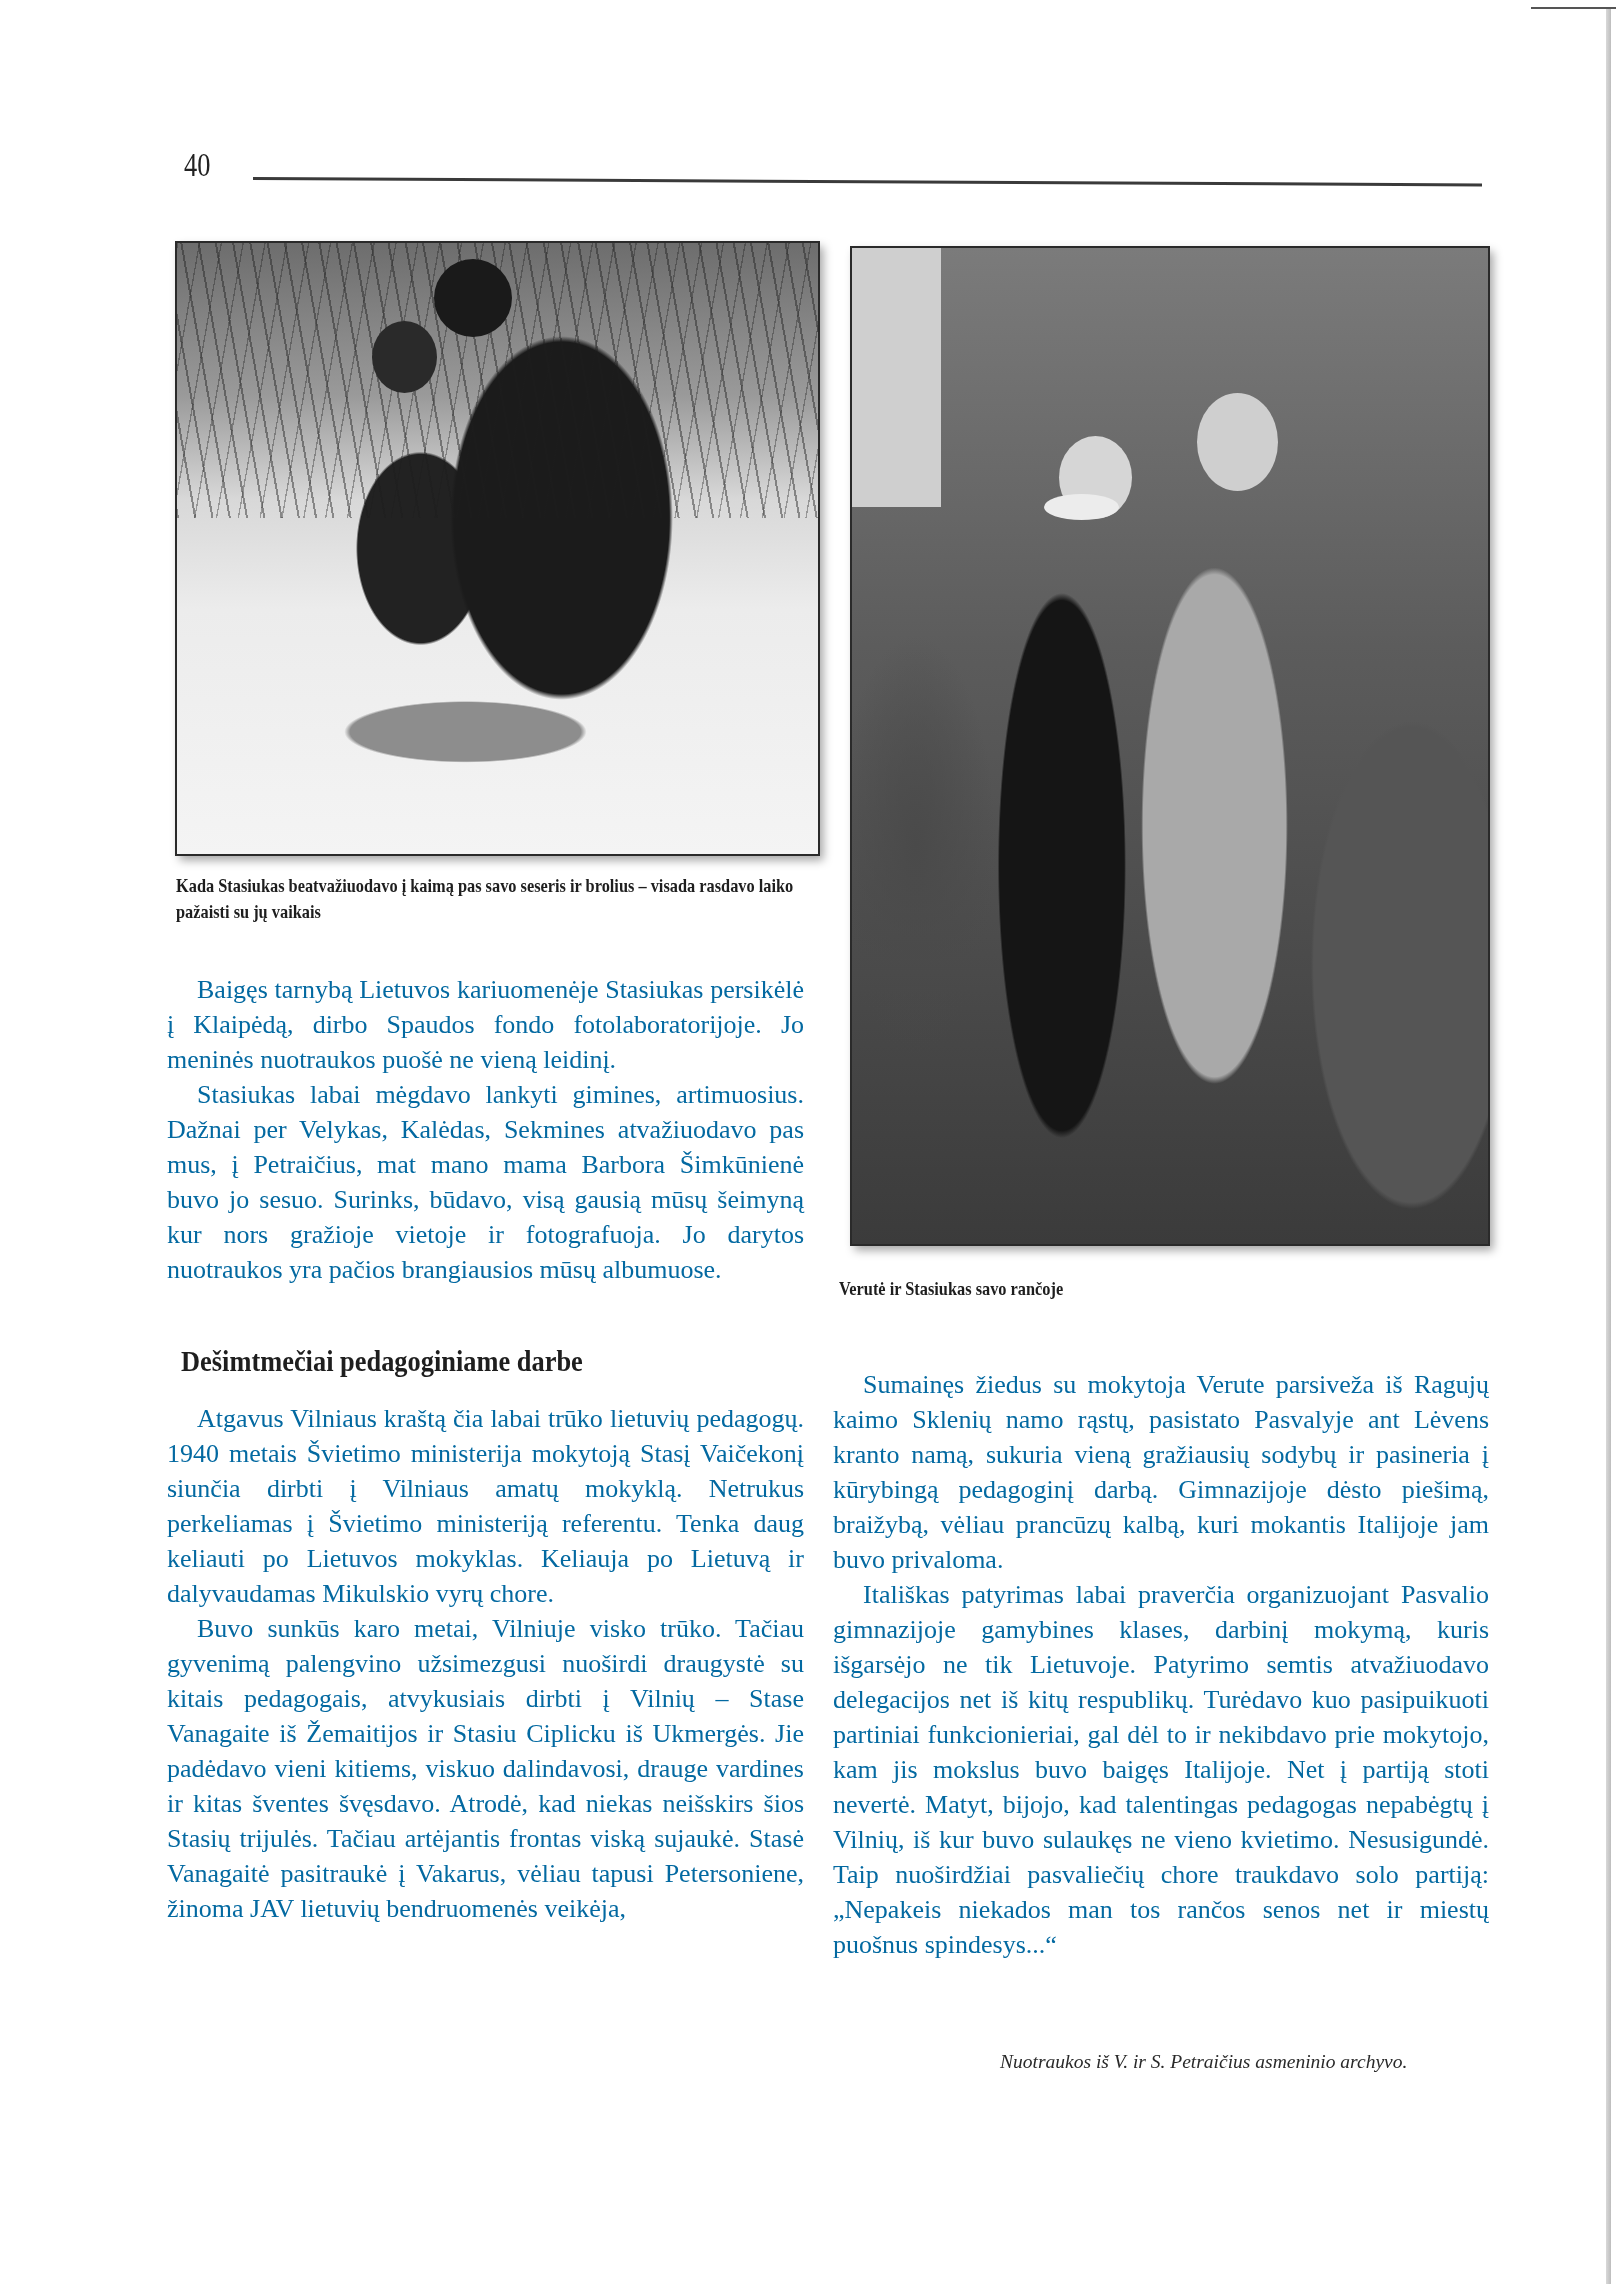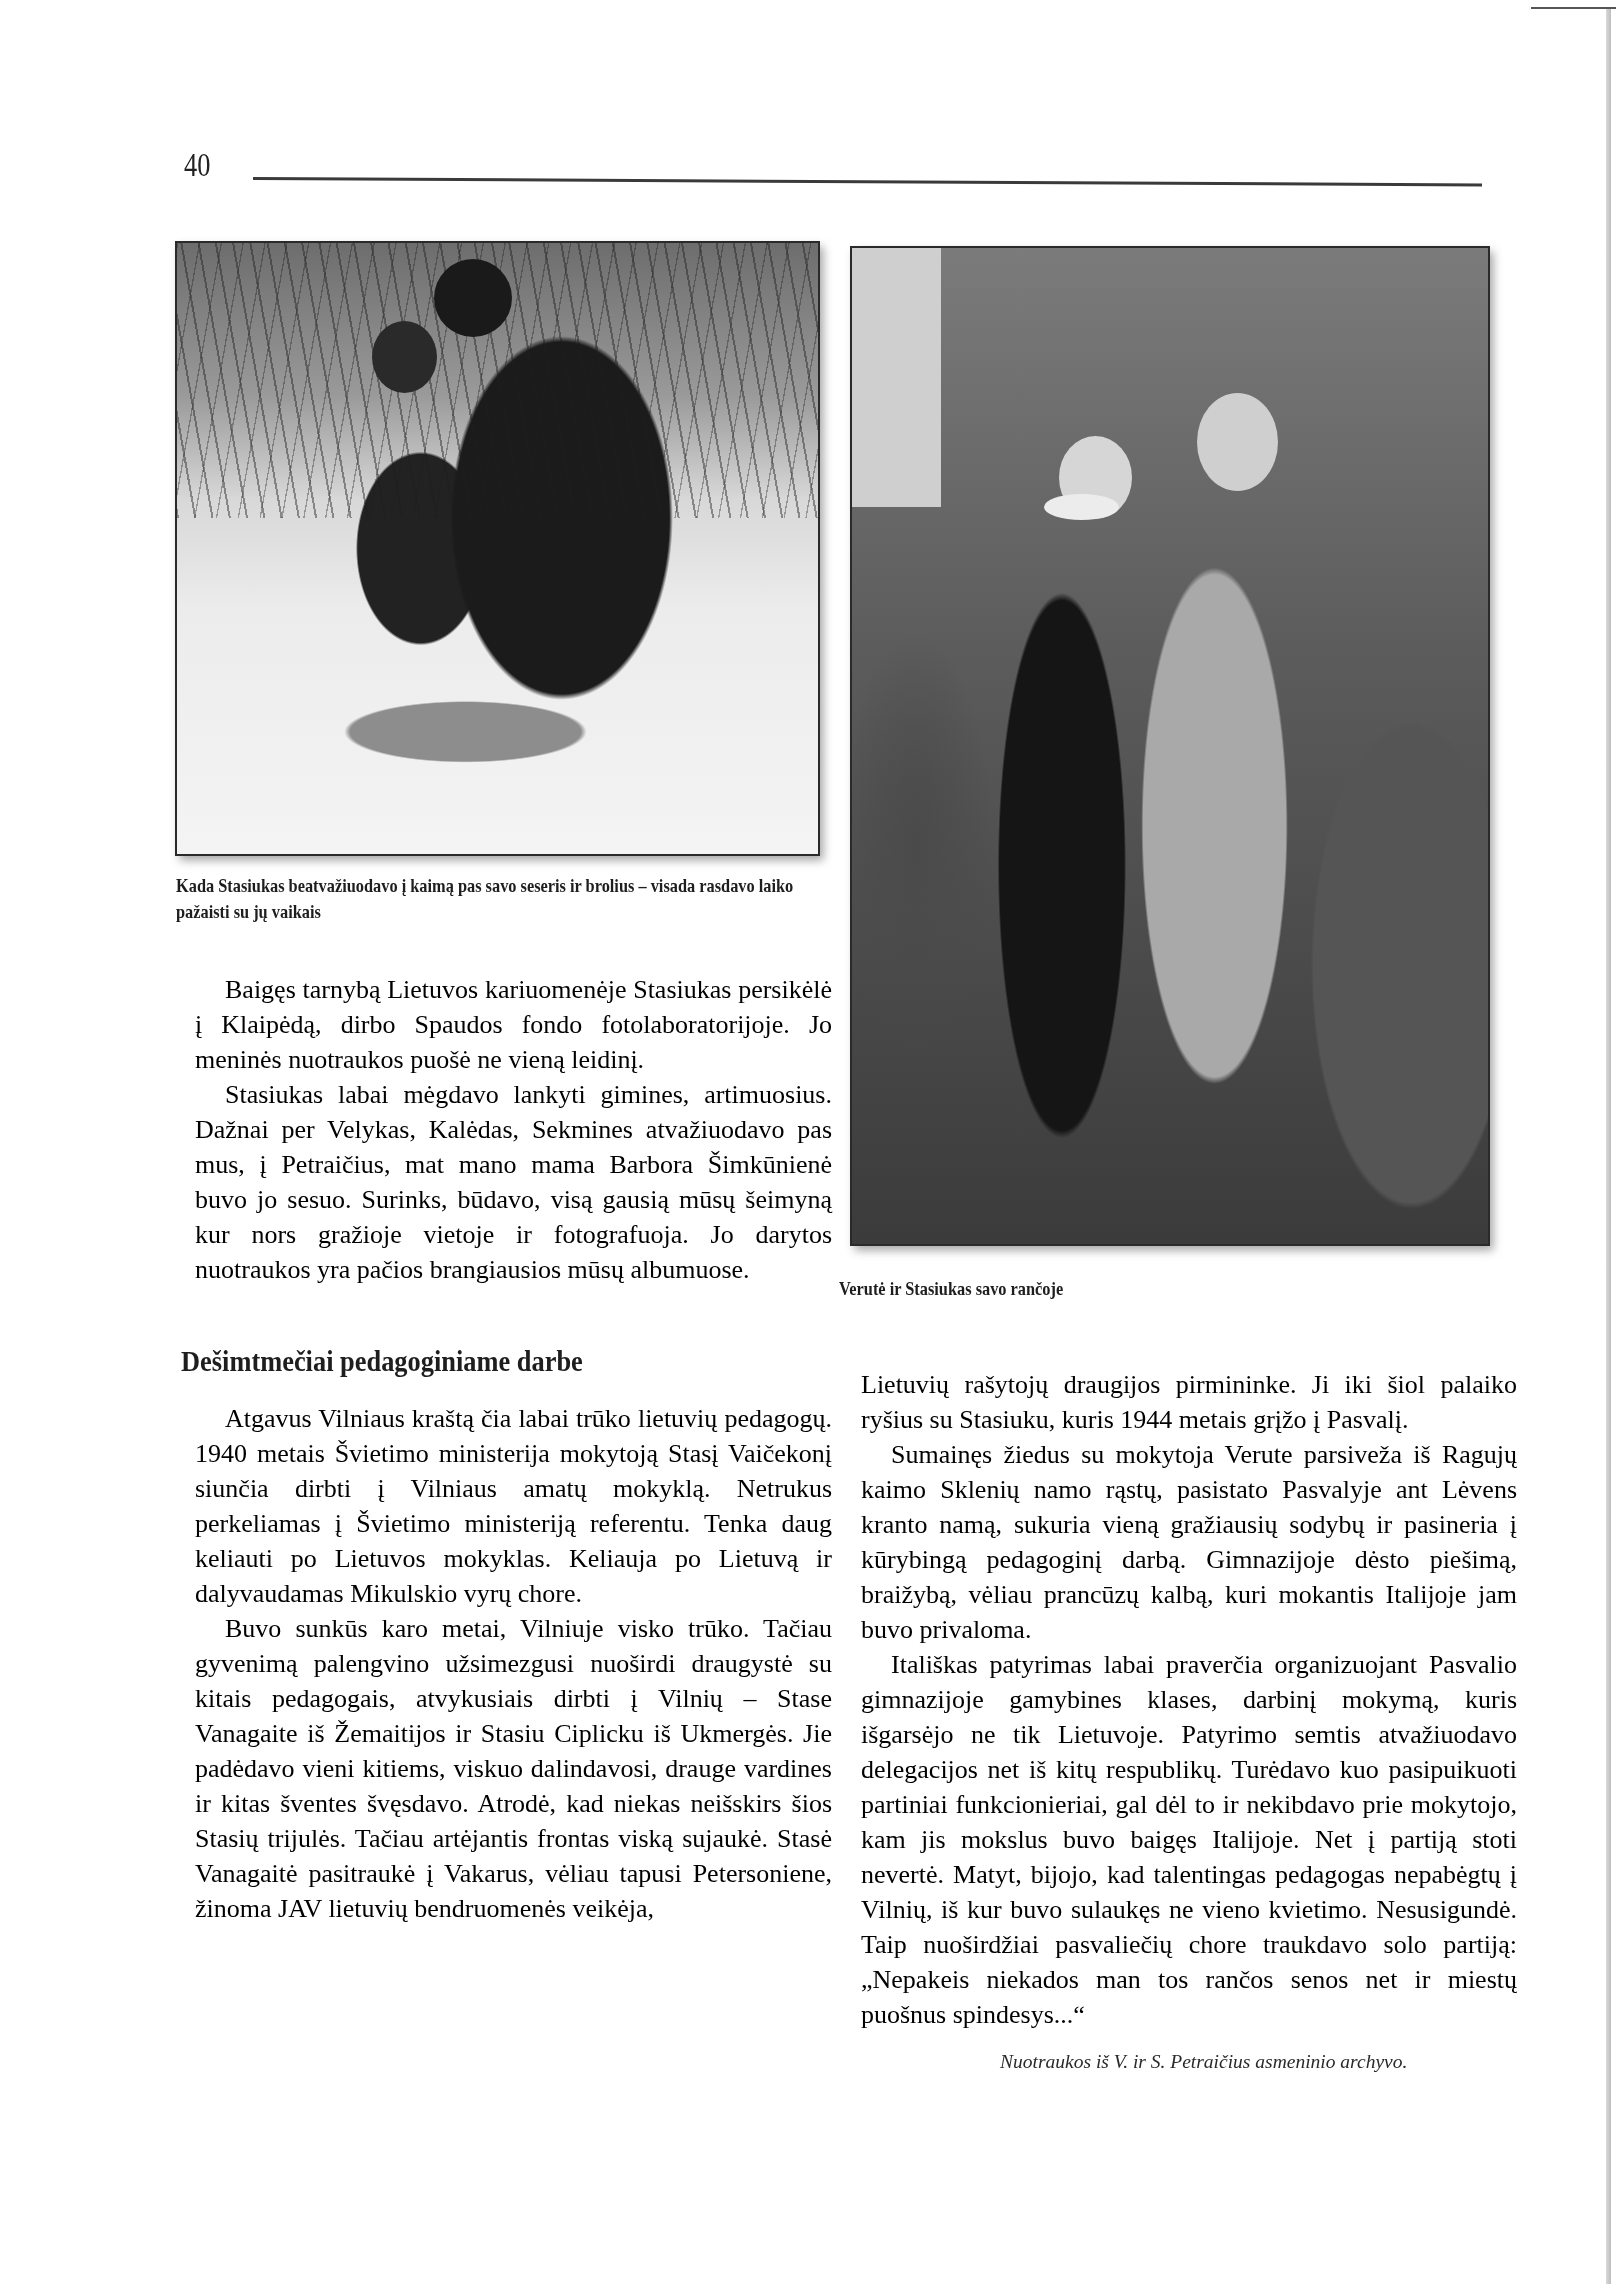--- a/index.html
+++ b/index.html
@@ -58,22 +58,21 @@
     position: absolute; border-radius: 50%;
   }
   .caption {
     position: absolute; font-weight: bold; font-size: 19px; line-height: 26px;
     transform: scaleX(0.86); transform-origin: left top; color: #1e1e1e;
   }
   .caption-1 { left: 176px; top: 873px; width: 756px; }
   .caption-2 { left: 839px; top: 1276px; width: 586px; }
   .text-block {
     position: absolute; font-size: 26px; line-height: 35px; text-align: justify;
-    color: #000000;
-    margin-left: 28px;
+    color: #0369a1;
   }
   .text-block p { margin: 0; text-indent: 30px; }
   .text-block p.noindent { text-indent: 0; }
   .col-top { left: 167px; top: 972px; width: 637px; }
   .col-left { left: 167px; top: 1401px; width: 637px; }
   .col-right { left: 833px; top: 1367px; width: 656px; }
   .section-heading {
     position: absolute; left: 181px; top: 1344px; font-weight: bold; font-size: 30px;
     transform: scaleX(0.88); transform-origin: left top; color: #1e1e1e;
   }
@@ -114,19 +113,18 @@
 </div>
 
 <div class="section-heading">Dešimtmečiai pedagoginiame darbe</div>
 
 <div class="text-block col-left">
   <p>Atgavus Vilniaus kraštą čia labai trūko lietuvių pedagogų. 1940 metais Švietimo ministerija mokytoją Stasį Vaičekonį siunčia dirbti į Vilniaus amatų mokyklą. Netrukus perkeliamas į Švietimo ministeriją referentu. Tenka daug keliauti po Lietuvos mokyklas. Keliauja po Lietuvą ir dalyvaudamas Mikulskio vyrų chore.</p>
   <p>Buvo sunkūs karo metai, Vilniuje visko trūko. Tačiau gyvenimą palengvino užsimezgusi nuoširdi draugystė su kitais pedagogais, atvykusiais dirbti į Vilnių – Stase Vanagaite iš Žemaitijos ir Stasiu Ciplicku iš Ukmergės. Jie padėdavo vieni kitiems, viskuo dalindavosi, drauge vardines ir kitas šventes švęsdavo. Atrodė, kad niekas neišskirs šios Stasių trijulės. Tačiau artėjantis frontas viską sujaukė. Stasė Vanagaitė pasitraukė į Vakarus, vėliau tapusi Petersoniene, žinoma JAV lietuvių bendruomenės veikėja,</p>
 </div>
 
 <div class="text-block col-right">
-  <p class="noindent">Lietuvių rašytojų draugijos pirmininke. Ji iki šiol palaiko ryšius su Stasiuku, kuris 1944 metais grįžo į Pasvalį.</p>
   <p>Sumainęs žiedus su mokytoja Verute parsiveža iš Ragujų kaimo Sklenių namo rąstų, pasistato Pasvalyje ant Lėvens kranto namą, sukuria vieną gražiausių sodybų ir pasineria į kūrybingą pedagoginį darbą. Gimnazijoje dėsto piešimą, braižybą, vėliau prancūzų kalbą, kuri mokantis Italijoje jam buvo privaloma.</p>
   <p>Itališkas patyrimas labai praverčia organizuojant Pasvalio gimnazijoje gamybines klases, darbinį mokymą, kuris išgarsėjo ne tik Lietuvoje. Patyrimo semtis atvažiuodavo delegacijos net iš kitų respublikų. Turėdavo kuo pasipuikuoti partiniai funkcionieriai, gal dėl to ir nekibdavo prie mokytojo, kam jis mokslus buvo baigęs Italijoje. Net į partiją stoti nevertė. Matyt, bijojo, kad talentingas pedagogas nepabėgtų į Vilnių, iš kur buvo sulaukęs ne vieno kvietimo. Nesusigundė. Taip nuoširdžiai pasvaliečių chore traukdavo solo partiją: „Nepakeis niekados man tos rančos senos net ir miestų puošnus spindesys...“</p>
 </div>
 
 <div class="credit">Nuotraukos iš V. ir S. Petraičius asmeninio archyvo.</div>
 
 
 </body></html>

